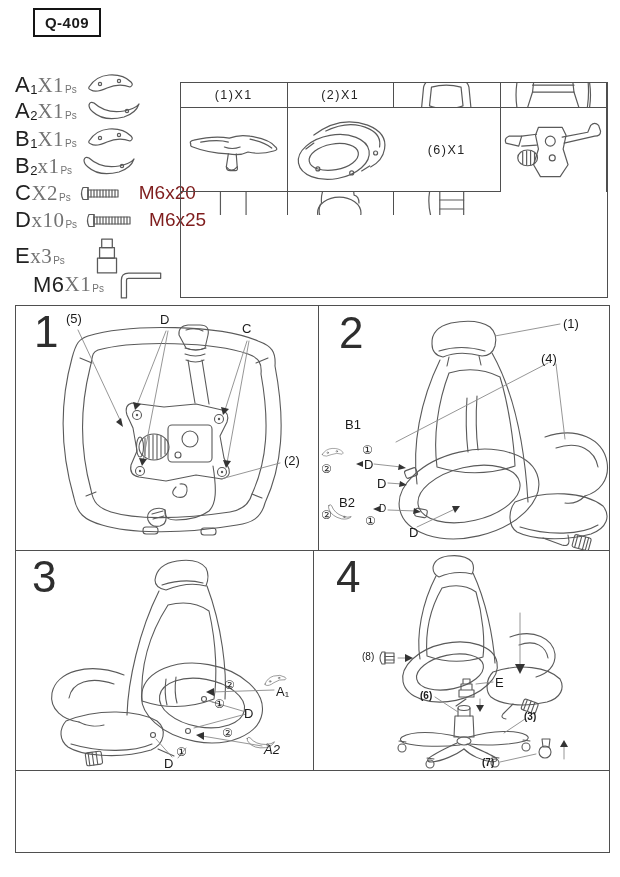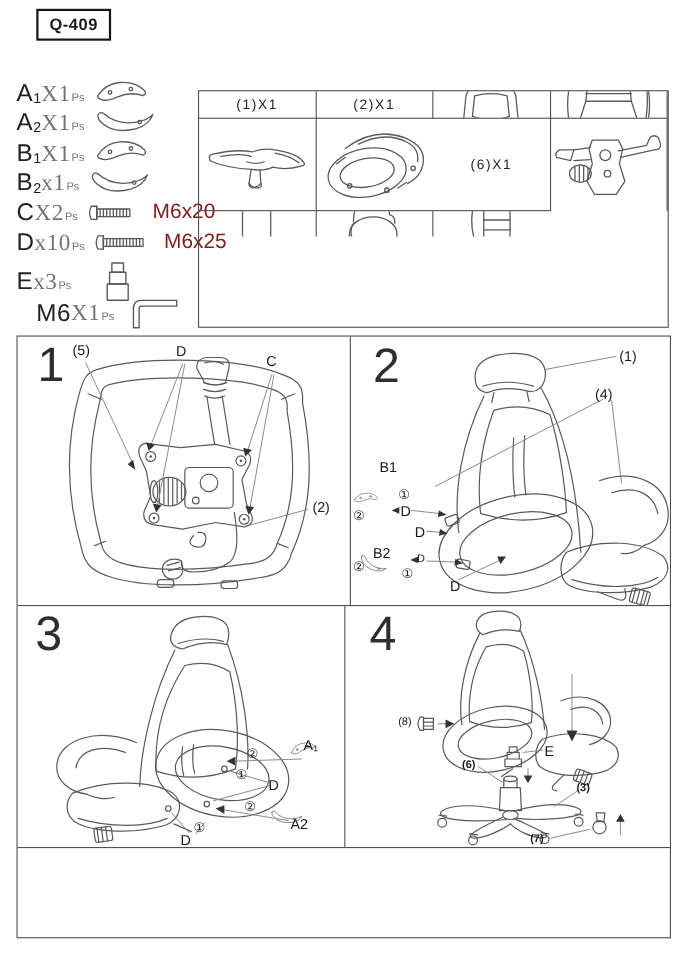--- a/index.html
+++ b/index.html
@@ -414,25 +414,25 @@
         <line class="ld" x1="230" y1="161" x2="196" y2="151"></line>
         <line class="ld" x1="230" y1="163" x2="178" y2="177"></line>
         <line class="ld" x1="204" y1="153" x2="193" y2="150"></line>
         <line class="ld" x1="246" y1="195" x2="186" y2="185"></line>
           <polygon class="fa" points="180,184 188,181 188,189"></polygon>
         <line class="ld" x1="156" y1="206" x2="140" y2="188"></line>
         <line class="ld" x1="162" y1="207" x2="170" y2="197"></line>
       </svg>
       <span class="stepnum" style="left:16px;top:4px;">3</span>
       <span class="lbl circ" style="left:208px;top:128px;">②</span>
-      <span class="lbl" style="left:260px;top:120px;">A₁</span>
+      <span class="lbl" style="left:260px;top:134px;">A₁</span>
       <span class="lbl circ" style="left:198px;top:147px;">①</span>
       <span class="lbl" style="left:228px;top:156px;">D</span>
       <span class="lbl circ" style="left:206px;top:176px;">②</span>
-      <span class="lbl" style="left:248px;top:192px;">A2</span>
+      <span class="lbl" style="left:248px;top:192px;font-style:italic;">A2</span>
       <span class="lbl circ" style="left:160px;top:195px;">①</span>
       <span class="lbl" style="left:148px;top:206px;">D</span>
     </div>
 
     <div class="panel sp4">
       <svg class="art" width="295" height="220" viewBox="0 0 295 220">
         <path d="M119,17 Q120,7 134,5 Q151,3 158,11 Q161,17 158,23 Q141,19 125,26 Q119,23 119,17 Z"></path>
         <path d="M122,25 C108,52 102,84 106,108"></path>
         <path d="M159,22 C172,50 179,85 181,112"></path>
         <path d="M128,37 Q148,31 162,41 C169,65 171,90 169,106 Q141,115 113,105 C111,80 117,56 128,37 Z"></path>

